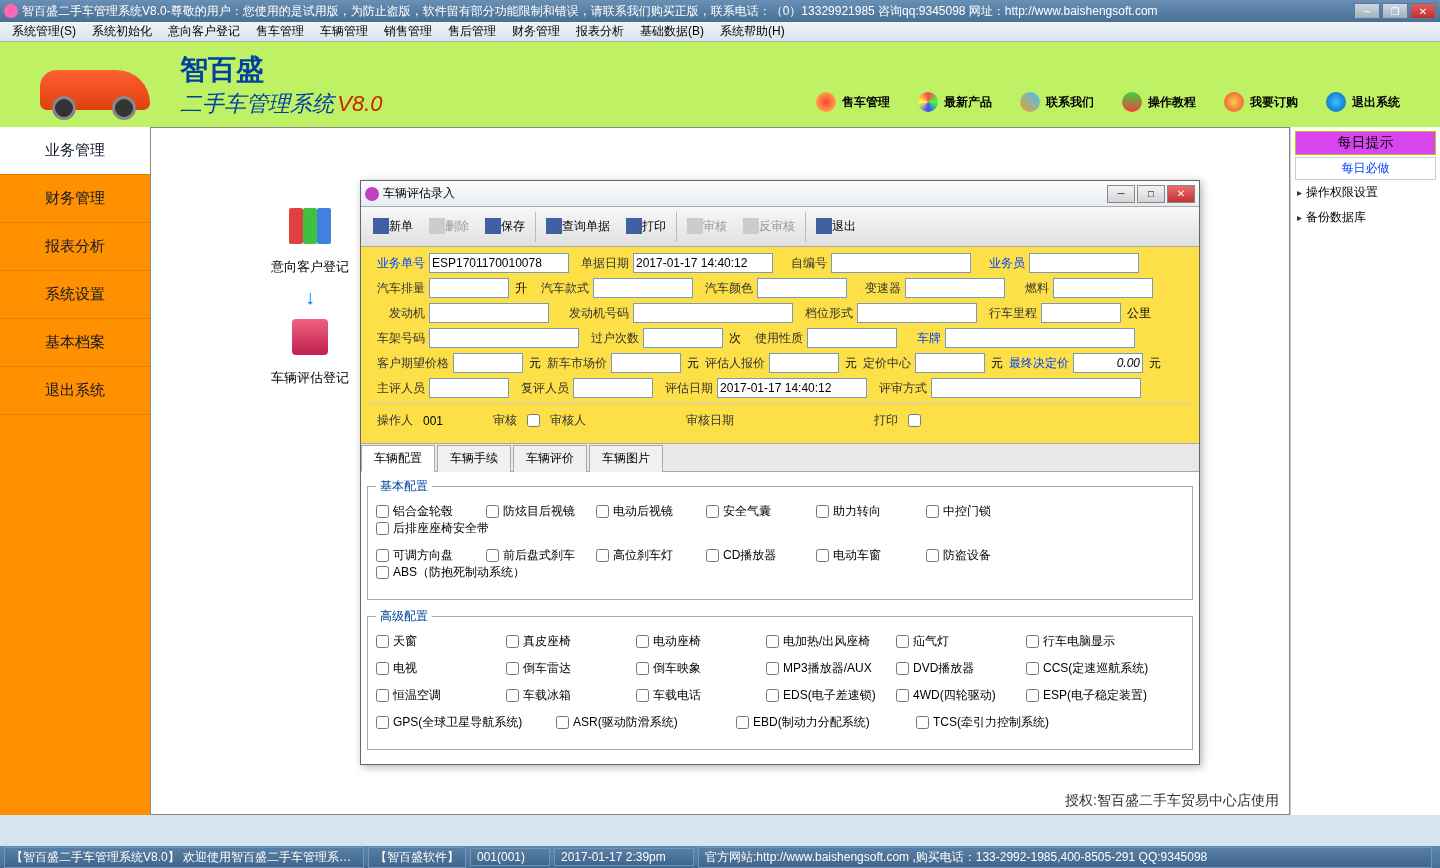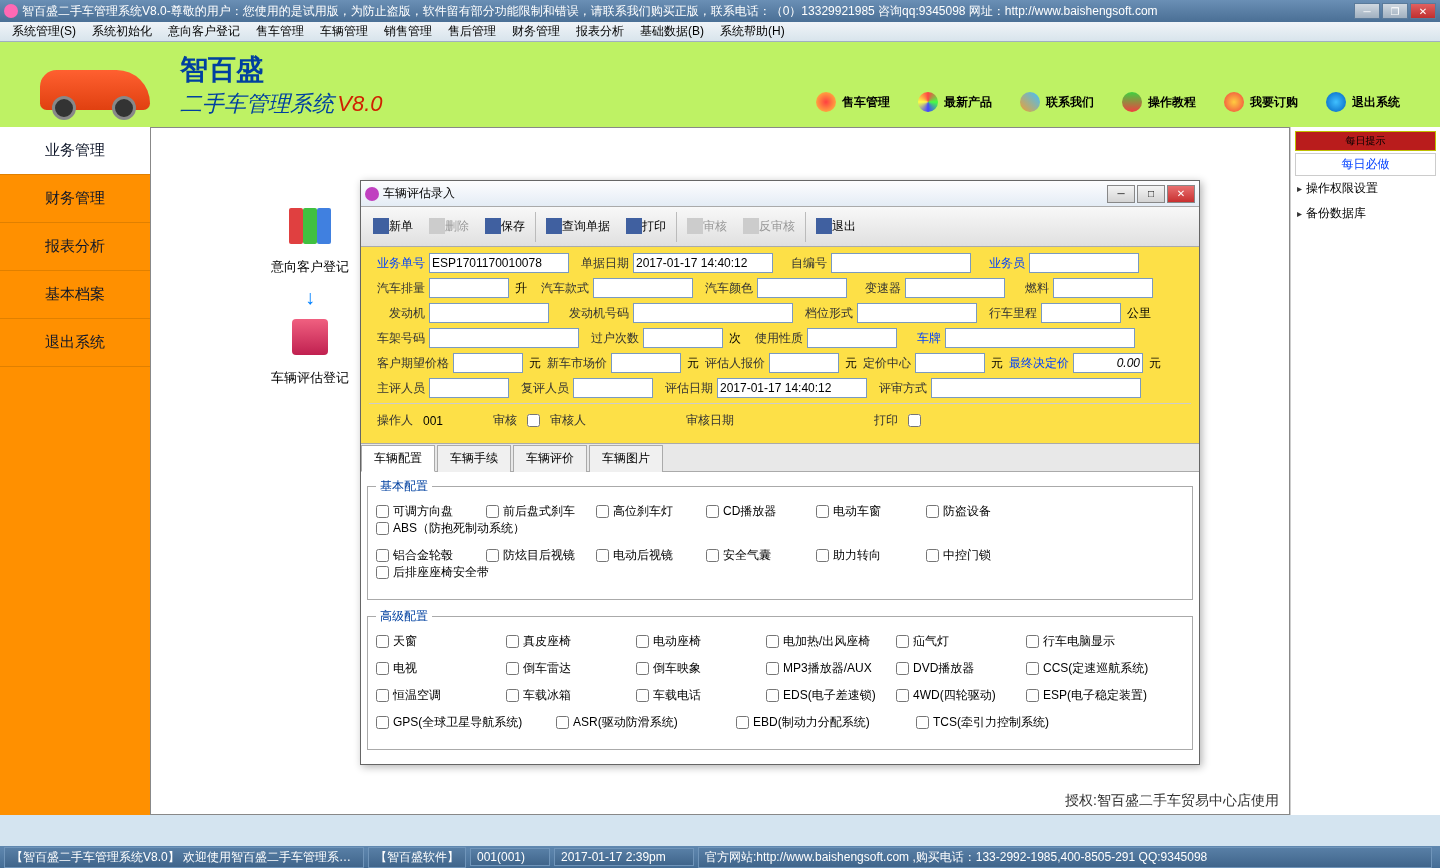--- a/index.html
+++ b/index.html
@@ -31,21 +31,21 @@
 .side-item.active{background:#ffffff;position:relative}
 .side-item.active::after{content:"";position:absolute;right:-12px;top:50%;transform:translateY(-50%);border:12px solid transparent;border-left-color:#fff}
 .canvas{flex:1;background:#fff;position:relative;border:1px solid #888}
 .flow{position:absolute;left:120px;top:80px;display:flex;flex-direction:column;align-items:center;gap:10px}
 .flow-icon{width:50px;height:40px;display:flex;justify-content:center}
 .folder-set{display:flex;gap:-4px}
 .folder{width:14px;height:36px;border-radius:2px}
 .flow-label{font-size:13px}
 .flow-arrow{color:#0080ff;font-size:20px}
 .rpanel{width:150px;background:#fff;border-left:1px solid #ccc;padding:4px}
-.rpanel-head{background:#b91c1c;border:1px solid #c0c000;text-align:center;padding:2px;font-size:10px}
+.rpanel-head{background:#d946ef;border:1px solid #c0c000;text-align:center;padding:2px;font-size:14px}
 .rpanel-sub{color:#0040ff;border:1px solid #ccc;text-align:center;padding:2px;margin-top:2px}
 .rpanel-item{padding:4px 2px;display:flex;align-items:center;gap:4px;cursor:pointer}
 .rpanel-item::before{content:"▸";color:#333;font-size:10px}
 .auth-text{position:absolute;right:10px;bottom:4px;color:#333;font-size:14px}
 .statusbar{background:linear-gradient(#6088b0,#456d95);color:#fff;height:22px;display:flex;align-items:center;padding:0 4px;position:fixed;bottom:0;width:100%}
 .status-seg{border:1px solid #7095ba;padding:1px 6px;margin-right:4px;background:linear-gradient(#587fa6,#40658b)}
 
 .dialog{position:absolute;left:360px;top:180px;width:840px;background:#f0f0f0;border:1px solid #666;box-shadow:2px 2px 8px rgba(0,0,0,.3)}
 .dlg-title{background:linear-gradient(#fdfdfe,#e4ecf5);height:26px;display:flex;align-items:center;justify-content:space-between;padding:0 4px;border-bottom:1px solid #aaa}
 .dlg-title .left{display:flex;align-items:center;gap:4px}
@@ -144,20 +144,21 @@
         <span>退出系统</span>
       </div>
     </div>
 </div>
 
 <div class="main">
   <div class="sidebar" id="sidebar">
       <div class="side-item active">业务管理</div>
       <div class="side-item">财务管理</div>
       <div class="side-item">报表分析</div>
+      <div class="side-item">系统设置</div>
       <div class="side-item">基本档案</div>
       <div class="side-item">退出系统</div>
     </div>
   <div class="canvas">
     <div class="flow" id="flow">
         <div class="flow-icon">
           <div class="folder-set">
             <div class="folder" style="background: rgb(224, 64, 64);"></div>
             <div class="folder" style="background: rgb(64, 192, 64);"></div>
             <div class="folder" style="background: rgb(64, 128, 224);"></div>
@@ -325,75 +326,75 @@
       <div class="tab">车辆评价</div>
       <div class="tab">车辆图片</div>
     </div>
   <div class="tabbody">
     <fieldset class="fieldset">
       <legend>基本配置</legend>
       <div id="basic-rows">
           <div class="chkrow">
             <label class="chk">
               <input type="checkbox" style="">
-              <span>可调方向盘</span>
-            </label>
-            <label class="chk">
-              <input type="checkbox" style="">
-              <span>前后盘式刹车</span>
-            </label>
-            <label class="chk">
-              <input type="checkbox" style="">
-              <span>高位刹车灯</span>
-            </label>
-            <label class="chk">
-              <input type="checkbox" style="">
-              <span>CD播放器</span>
-            </label>
-            <label class="chk">
-              <input type="checkbox" style="">
-              <span>电动车窗</span>
-            </label>
-            <label class="chk">
-              <input type="checkbox" style="">
-              <span>防盗设备</span>
+              <span>铝合金轮毂</span>
+            </label>
+            <label class="chk">
+              <input type="checkbox" style="">
+              <span>防炫目后视镜</span>
+            </label>
+            <label class="chk">
+              <input type="checkbox" style="">
+              <span>电动后视镜</span>
+            </label>
+            <label class="chk">
+              <input type="checkbox" style="">
+              <span>安全气囊</span>
+            </label>
+            <label class="chk">
+              <input type="checkbox" style="">
+              <span>助力转向</span>
+            </label>
+            <label class="chk">
+              <input type="checkbox" style="">
+              <span>中控门锁</span>
             </label>
             <label class="chk wide">
               <input type="checkbox" style="">
-              <span>ABS（防抱死制动系统）</span>
+              <span>后排座座椅安全带</span>
             </label>
           </div>
           <div class="chkrow">
             <label class="chk">
               <input type="checkbox" style="">
-              <span>铝合金轮毂</span>
-            </label>
-            <label class="chk">
-              <input type="checkbox" style="">
-              <span>防炫目后视镜</span>
-            </label>
-            <label class="chk">
-              <input type="checkbox" style="">
-              <span>电动后视镜</span>
-            </label>
-            <label class="chk">
-              <input type="checkbox" style="">
-              <span>安全气囊</span>
-            </label>
-            <label class="chk">
-              <input type="checkbox" style="">
-              <span>助力转向</span>
-            </label>
-            <label class="chk">
-              <input type="checkbox" style="">
-              <span>中控门锁</span>
+              <span>可调方向盘</span>
+            </label>
+            <label class="chk">
+              <input type="checkbox" style="">
+              <span>前后盘式刹车</span>
+            </label>
+            <label class="chk">
+              <input type="checkbox" style="">
+              <span>高位刹车灯</span>
+            </label>
+            <label class="chk">
+              <input type="checkbox" style="">
+              <span>CD播放器</span>
+            </label>
+            <label class="chk">
+              <input type="checkbox" style="">
+              <span>电动车窗</span>
+            </label>
+            <label class="chk">
+              <input type="checkbox" style="">
+              <span>防盗设备</span>
             </label>
             <label class="chk wide">
               <input type="checkbox" style="">
-              <span>后排座座椅安全带</span>
+              <span>ABS（防抱死制动系统）</span>
             </label>
           </div>
         </div>
     </fieldset>
     <fieldset class="fieldset">
       <legend>高级配置</legend>
       <div id="adv-rows">
           <div class="chkrow">
             <label class="chk wide" style="width: 130px;">
               <input type="checkbox" style="">

